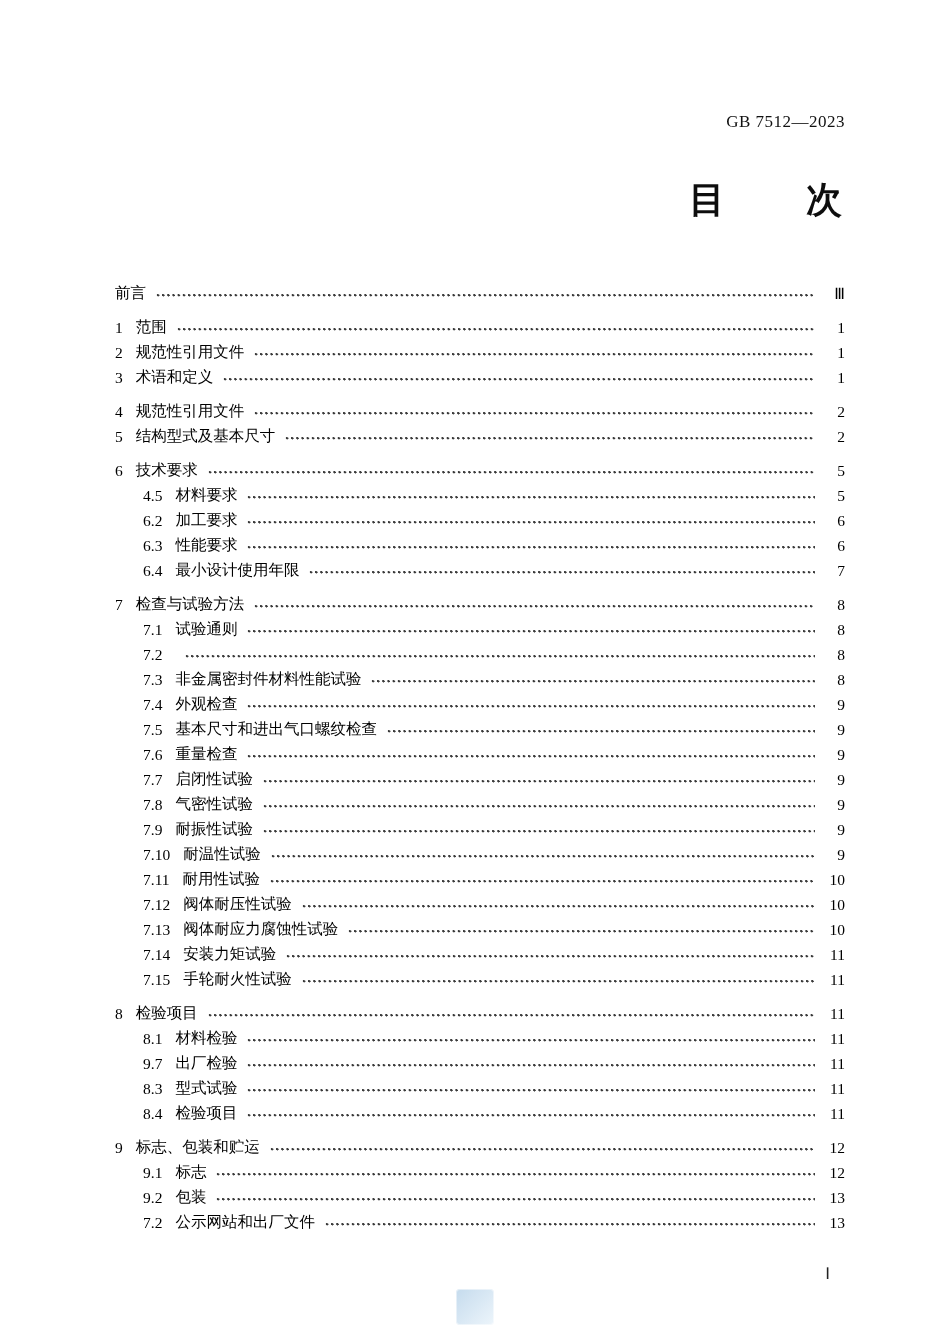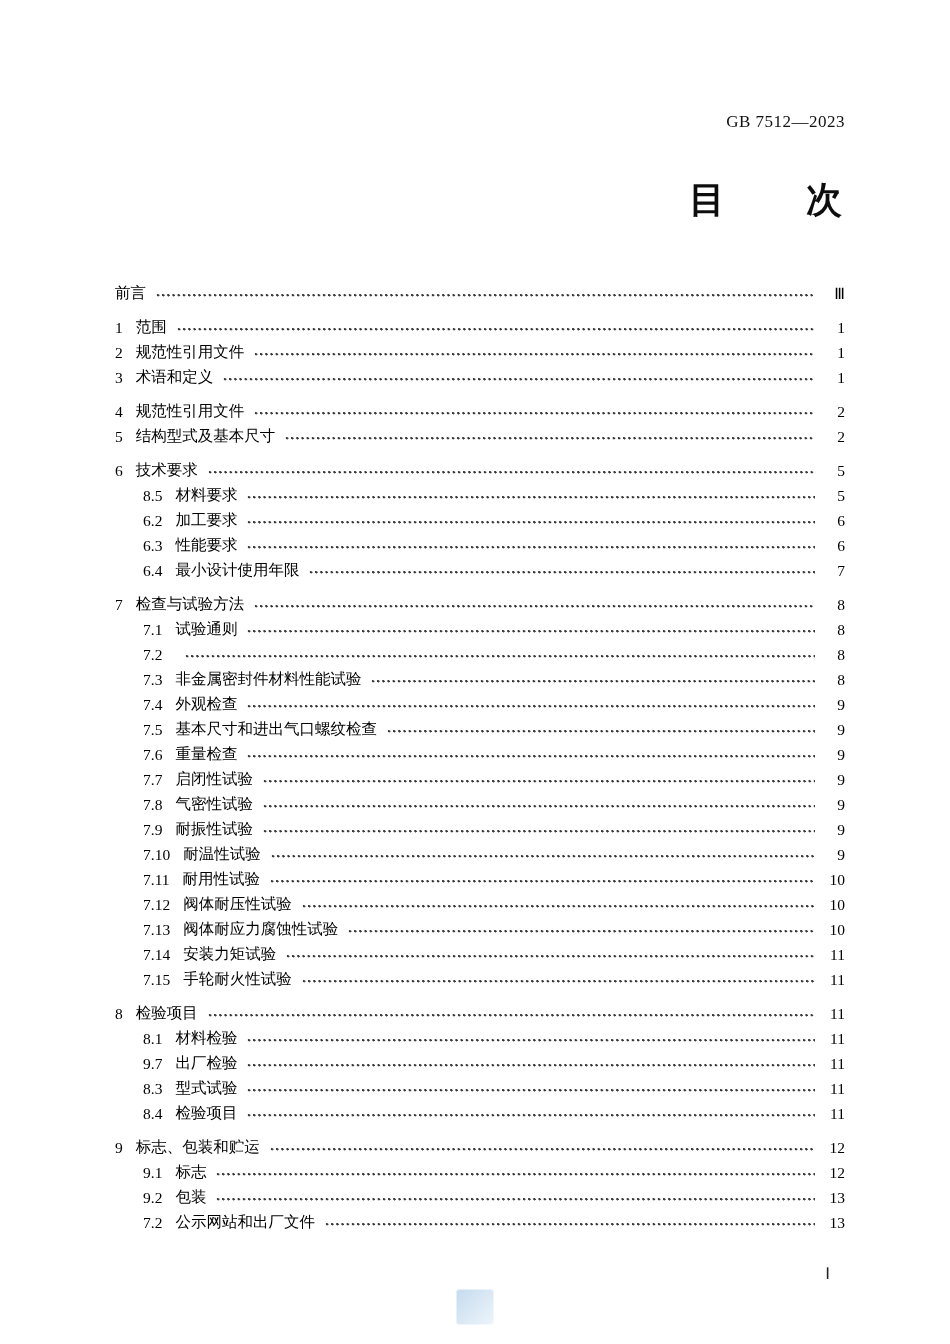--- a/index.html
+++ b/index.html
@@ -126,21 +126,21 @@
         </div>
       </div>
       <div class="toc-group">
         <div class="toc-row">
           <span class="num">6</span>
           <span class="label">技术要求</span>
           <span class="leader"></span>
           <span class="pg">5</span>
         </div>
         <div class="toc-row sub">
-          <span class="num">8.5</span>
+          <span class="num">4.5</span>
           <span class="label">材料要求</span>
           <span class="leader"></span>
           <span class="pg">5</span>
         </div>
         <div class="toc-row sub">
           <span class="num">6.2</span>
           <span class="label">加工要求</span>
           <span class="leader"></span>
           <span class="pg">6</span>
         </div>

